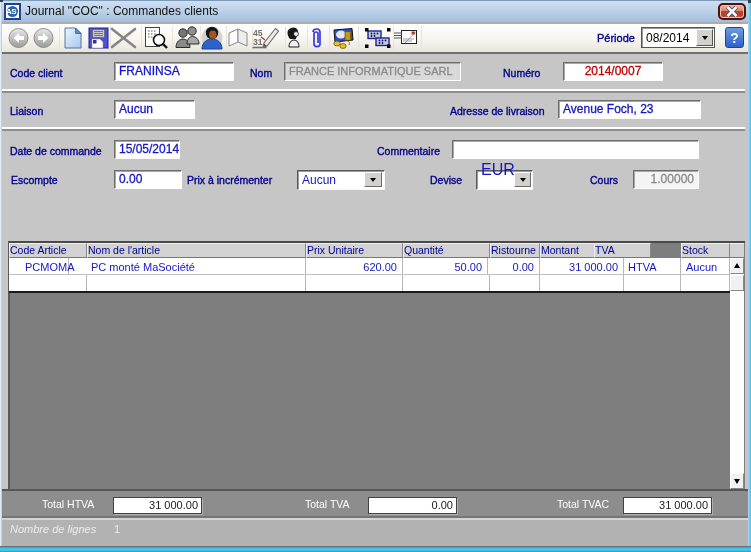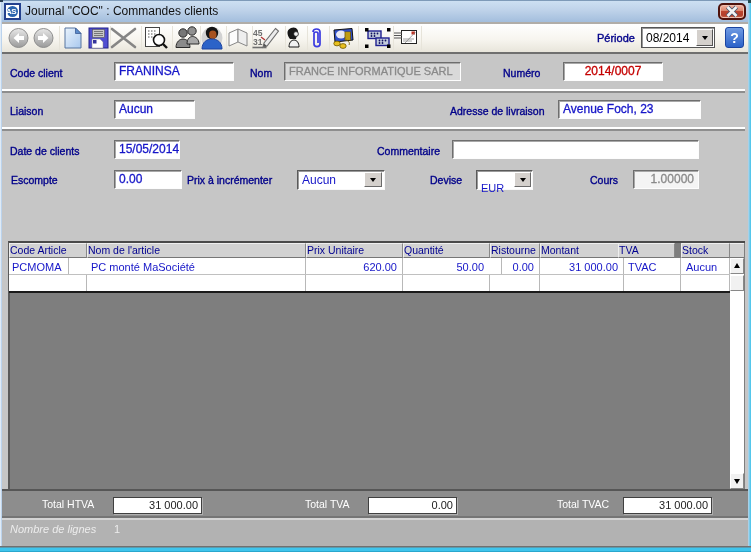--- a/index.html
+++ b/index.html
@@ -165,63 +165,63 @@
   <div class="lbl" style="left:503px;top:67px">Numéro</div>
   <div class="box num" style="left:563px;top:62px;width:100px;height:19px;color:#c40000;text-align:center">2014/0007</div>
   <div class="sep" style="top:89px"></div>
 
   <div class="lbl" style="left:10px;top:105px">Liaison</div>
   <div class="box" style="left:114px;top:100px;width:81px;height:19px">Aucun</div>
   <div class="lbl" style="left:450px;top:105px">Adresse de livraison</div>
   <div class="box" style="left:558px;top:100px;width:143px;height:19px">Avenue Foch, 23</div>
   <div class="sep" style="top:127px"></div>
 
-  <div class="lbl" style="left:10px;top:145px">Date de clients</div>
+  <div class="lbl" style="left:10px;top:145px">Date de commande</div>
   <div class="box" style="left:114px;top:140px;width:66px;height:19px">15/05/2014</div>
   <div class="lbl" style="left:377px;top:145px">Commentaire</div>
   <div class="box" style="left:452px;top:140px;width:247px;height:19px"></div>
 
   <div class="lbl" style="left:11px;top:174px">Escompte</div>
   <div class="box" style="left:114px;top:170px;width:68px;height:19px">0.00</div>
   <div class="lbl" style="left:187px;top:174px">Prix à incrémenter</div>
   <div class="combo" style="left:297px;top:170px;width:88px;height:20px"></div>
   <div class="abs" style="left:302px;top:173px;font-size:12px;color:#1616c8">Aucun</div>
   <div class="cbtn" style="left:364px;top:172px;height:15px;width:18px">
       <div class="arr"></div>
     </div>
   <div class="lbl" style="left:430px;top:174px">Devise</div>
   <div class="combo" style="left:476px;top:170px;width:57px;height:20px"></div>
-  <div class="abs" style="left:481px;top:182px;font-size:11px;color:#1616c8">EUR</div>
+  <div class="abs" style="left:481px;top:161px;font-size:16px;color:#1616c8">EUR</div>
   <div class="cbtn" style="left:514px;top:172px;height:15px;width:17px">
       <div class="arr"></div>
     </div>
   <div class="lbl" style="left:590px;top:174px">Cours</div>
   <div class="box num" style="left:633px;top:170px;width:66px;height:19px;color:#8a8a8a;background:#f4f4f4;text-align:right">1.00000</div>
 
   <div class="abs" style="left:8px;top:241px;width:737px;height:248px;background:#7e7e7e;border-top:2px solid #4a4a4a;border-left:2px solid #5a5a5a"></div>
 
   <div class="abs" style="left:9px;top:243px;width:721px;height:15px">
     <div class="hcell" style="left:0;width:78px">Code Article</div>
     <div class="hcell" style="left:78px;width:219px">Nom de l'article</div>
     <div class="hcell" style="left:297px;width:97px">Prix Unitaire</div>
     <div class="hcell" style="left:394px;width:87px">Quantité</div>
     <div class="hcell" style="left:481px;width:50px">Ristourne</div>
     <div class="hcell" style="left:531px;width:84px">Montant</div>
-    <div class="hcell" style="left:609px;width:57px">TVA</div>
+    <div class="hcell" style="left:585px;width:57px">TVA</div>
     <div class="hcell" style="left:672px;width:49px">Stock</div>
   </div>
 
   <div class="abs" style="left:9px;top:258px;width:721px;height:17px;background:#fff;border-bottom:1px solid #c0c0c0">
-    <div class="cell" style="left:0;width:60px;padding-left:3px">PCMOMA</div>
+    <div class="cell" style="left:0;width:60px;padding-left:16px">PCMOMA</div>
     <div class="cell" style="left:78px;width:219px;padding-left:4px">PC monté MaSociété</div>
     <div class="cell num" style="left:297px;width:97px;padding-right:5px">620.00</div>
-    <div class="cell num" style="left:406px;width:87px;padding-right:17px">50.00</div>
+    <div class="cell num" style="left:392px;width:87px;padding-right:5px">50.00</div>
     <div class="cell num" style="left:481px;width:50px;padding-right:5px">0.00</div>
     <div class="cell num" style="left:531px;width:84px;padding-right:5px">31 000.00</div>
-    <div class="cell" style="left:615px;width:57px;padding-left:4px">TVAC</div>
+    <div class="cell" style="left:615px;width:57px;padding-left:4px">HTVA</div>
     <div class="cell" style="left:672px;width:49px;padding-left:5px">Aucun</div>
   </div>
   <div class="abs" style="left:9px;top:275px;width:721px;height:18px;background:#fff;border-bottom:2px solid #1a1a1a">
     <div class="cell" style="left:0;width:78px"></div>
     <div class="cell" style="left:78px;width:219px"></div>
     <div class="cell" style="left:297px;width:97px"></div>
     <div class="cell" style="left:394px;width:87px"></div>
     <div class="cell" style="left:481px;width:50px"></div>
     <div class="cell" style="left:531px;width:84px"></div>
     <div class="cell" style="left:615px;width:57px"></div>

